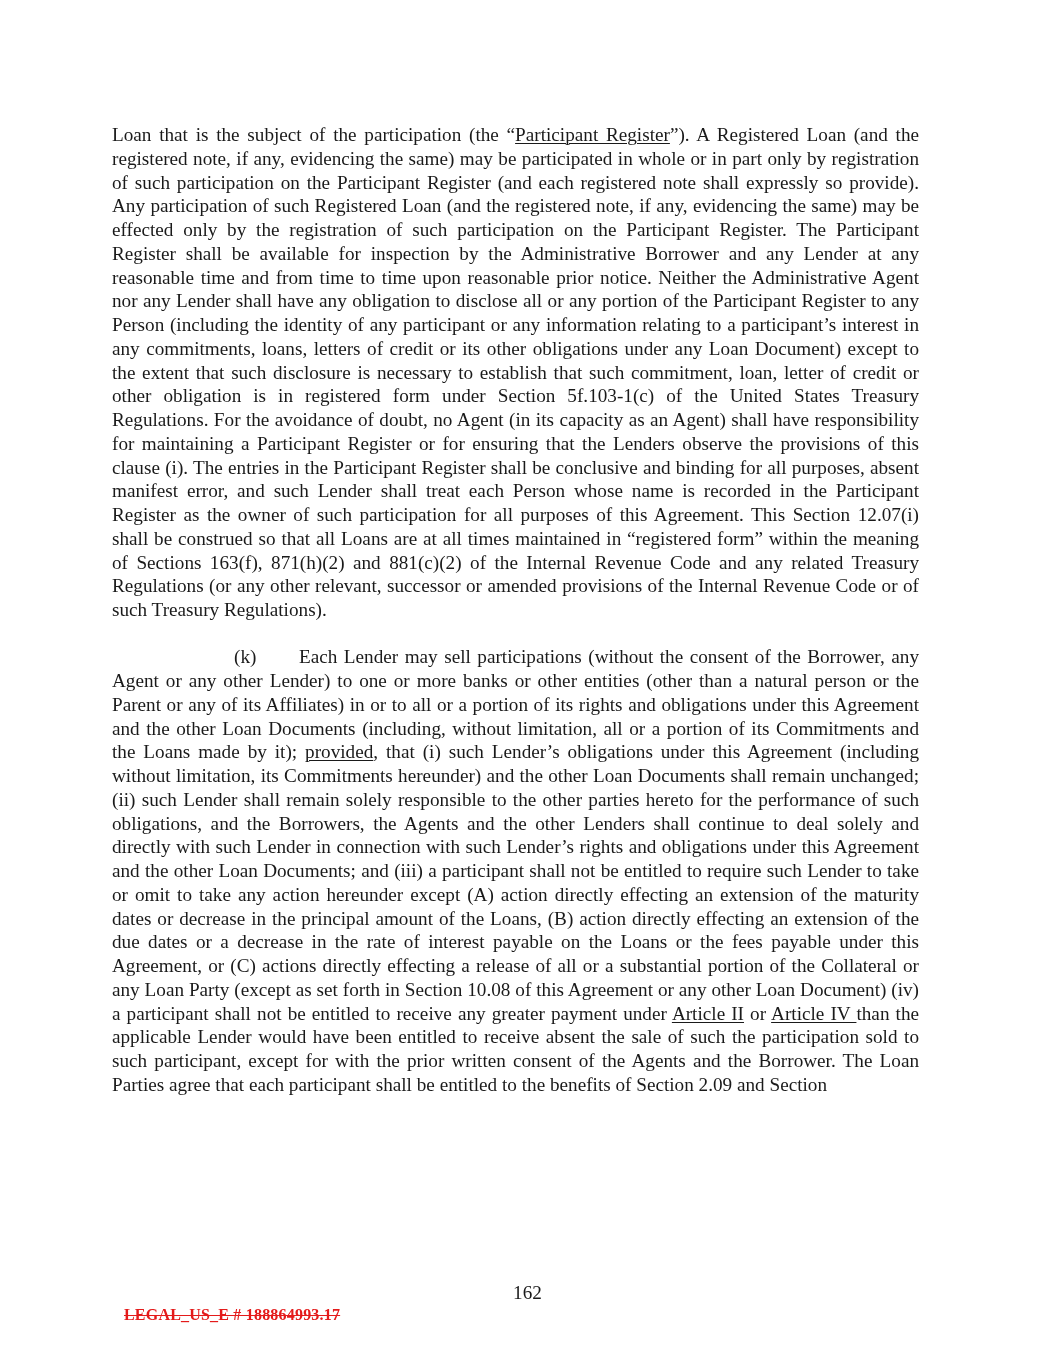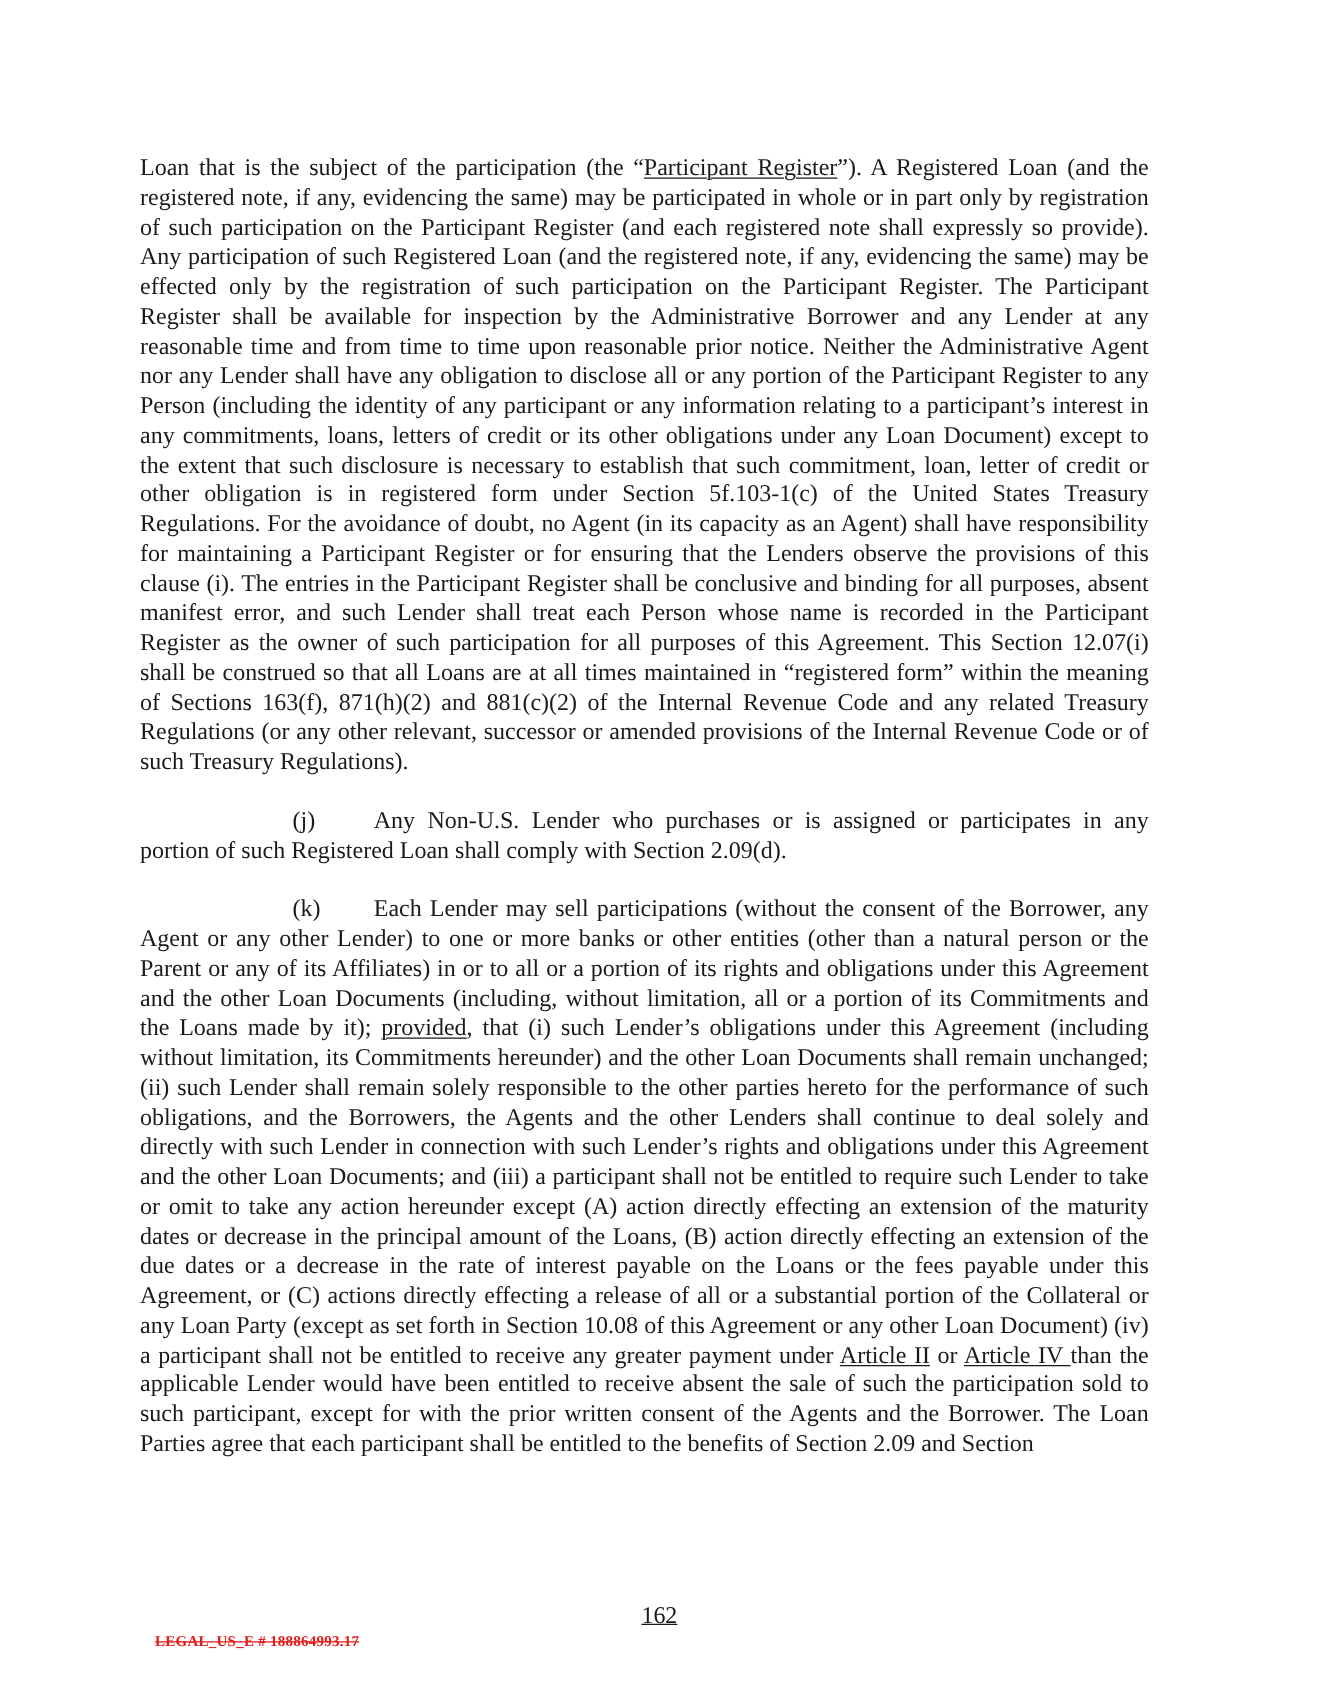--- a/index.html
+++ b/index.html
@@ -42,43 +42,41 @@
       text-decoration-thickness: 1px;
     }
     .page-number {
       position: absolute;
       left: 0;
       width: 1055px;
       top: 1281px;
       text-align: center;
       font-size: 19.2px;
       line-height: 24px;
-      text-decoration: underline;
     }
     .footer-id {
       position: absolute;
       left: 124px;
       top: 1306px;
       font-family: "Liberation Serif", "DejaVu Serif", serif;
-      font-size: 12px;
+      font-size: 16px;
       font-weight: bold;
       color: #e41b1b;
       text-decoration: line-through;
       text-decoration-color: #e41b1b;
       letter-spacing: 0.2px;
     }
   </style>
 </head>
 <body>
 
 <div class="page">
 
   <p class="para"><span>Loan that is the subject of the participation (the “</span><span class="u">Participant Register</span><span>”).  A Registered Loan (and the registered note, if any, evidencing the same) may be participated in whole or in part only by registration of such participation on the Participant Register (and each registered note shall expressly so provide).  Any participation of such Registered Loan (and the registered note, if any, evidencing the same) may be effected only by the registration of such participation on the Participant Register.  The Participant Register shall be available for inspection by the Administrative Borrower and any Lender at any reasonable time and from time to time upon reasonable prior notice.  Neither the Administrative Agent nor any Lender shall have any obligation to disclose all or any portion of the Participant Register to any Person (including the identity of any participant or any information relating to a participant’s interest in any commitments, loans, letters of credit or its other obligations under any Loan Document) except to the extent that such disclosure is necessary to establish that such commitment, loan, letter of credit or other obligation is in registered form under Section 5f.103-1(c) of the United States Treasury Regulations. For the avoidance of doubt, no Agent (in its capacity as an Agent) shall have responsibility for maintaining a Participant Register or for ensuring that the Lenders observe the provisions of this clause (i).  The entries in the Participant Register shall be conclusive and binding for all purposes, absent manifest error, and such Lender shall treat each Person whose name is recorded in the Participant Register as the owner of such participation for all purposes of this Agreement.  This Section 12.07(i) shall be construed so that all Loans are at all times maintained in “registered form” within the meaning of Sections 163(f), 871(h)(2) and 881(c)(2) of the Internal Revenue Code and any related Treasury Regulations (or any other relevant, successor or amended provisions of the Internal Revenue Code or of such Treasury Regulations).</span></p>
 
-  <p class="para"><span class="indent-label">(j)</span><span>Any Non-U.S. Lender who purchases or is assigned or participates in any portion of such Registered Loan shall comply with Section 2.09(d).</span></p>
 
   <p class="para"><span class="indent-label">(k)</span><span>Each Lender may sell participations (without the consent of the Borrower, any Agent or any other Lender) to one or more banks or other entities (other than a natural person or the Parent or any of its Affiliates) in or to all or a portion of its rights and obligations under this Agreement and the other Loan Documents (including, without limitation, all or a portion of its Commitments and the Loans made by it); </span><span class="u">provided</span><span>, that (i) such Lender’s obligations under this Agreement (including without limitation, its Commitments hereunder) and the other Loan Documents shall remain unchanged; (ii) such Lender shall remain solely responsible to the other parties hereto for the performance of such obligations, and the Borrowers, the Agents and the other Lenders shall continue to deal solely and directly with such Lender in connection with such Lender’s rights and obligations under this Agreement and the other Loan Documents; and (iii) a participant shall not be entitled to require such Lender to take or omit to take any action hereunder except (A) action directly effecting an extension of the maturity dates or decrease in the principal amount of the Loans, (B) action directly effecting an extension of the due dates or a decrease in the rate of interest payable on the Loans or the fees payable under this Agreement, or (C) actions directly effecting a release of all or a substantial portion of the Collateral or any Loan Party (except as set forth in Section 10.08 of this Agreement or any other Loan Document) (iv) a participant shall not be entitled to receive any greater payment under </span><span class="u">Article II</span><span> or </span><span class="u">Article IV </span><span>than the applicable Lender would have been entitled to receive absent the sale of such the participation sold to such participant, except for with the prior written consent of the Agents and the Borrower.  The Loan Parties agree that each participant shall be entitled to the benefits of Section 2.09 and Section</span></p>
 
 </div>
 
 <div class="page-number">162</div>
 
 <div class="footer-id">LEGAL_US_E # 188864993.17</div>
 
 </body></html>

